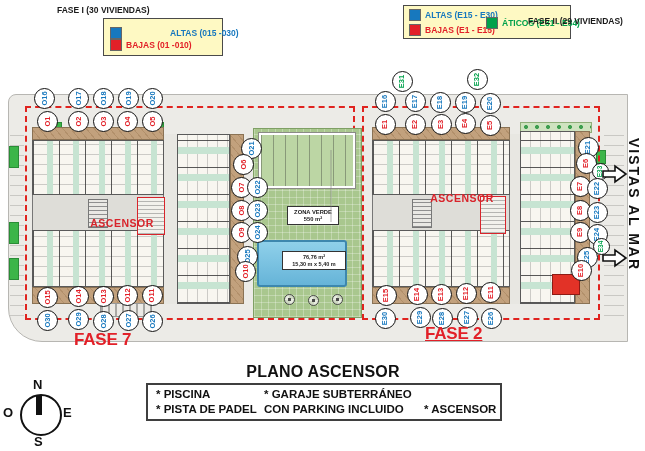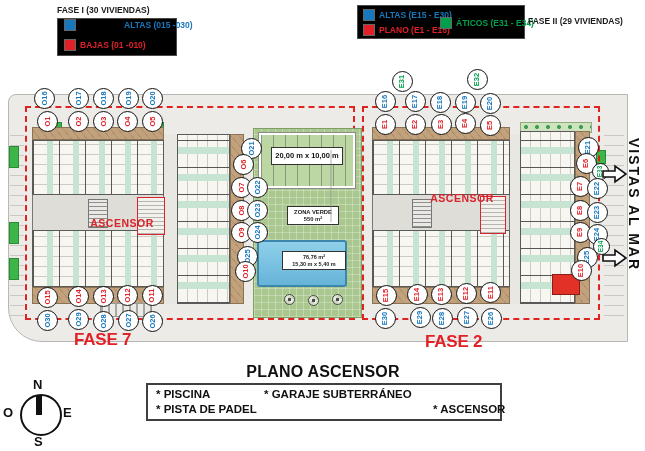--- a/index.html
+++ b/index.html
@@ -2,21 +2,21 @@
 <html><head>
 <meta charset="utf-8">
 <style>
   html,body{margin:0;padding:0;background:#fff;}
   .screen{position:relative;width:645px;height:451px;background:#ffffff;
           font-family:"Liberation Sans",sans-serif;overflow:hidden;}
   .abs{position:absolute;}
 
   
   .legend-title{font-size:8.5px;font-weight:bold;color:#1a1a1a;white-space:nowrap;}
-  .legend-box{border:1.5px solid #4a4a4a;background:#000000;}
+  .legend-box{border:1.5px solid #4a4a4a;background:#fef9c3;margin-left:46px;}
   .legend-row{position:absolute;display:flex;align-items:center;gap:4px;white-space:nowrap;}
   .swatch{width:10px;height:10px;display:inline-block;border:0.5px solid #666;}
   .lg-altas{color:#1778BE;font-weight:bold;font-size:8.5px;}
   .lg-bajas{color:#E22028;font-weight:bold;font-size:8.5px;}
   .lg-aticos{color:#00A14B;font-weight:bold;font-size:8.5px;}
 
   
   .plan-base{left:8px;top:94px;width:618px;height:246px;background:#ECEBE7;
              border:1px solid #b7b6b2;border-bottom-left-radius:34px;border-top-left-radius:8px;}
   .edge-hatch{background:repeating-linear-gradient(0deg,#c9c8c4 0 1px,transparent 1px 10px);}
@@ -82,38 +82,38 @@
   .compass-needle{background:#111;}
   .sea-arrow{z-index:46;}
 </style>
 </head>
 <body>
 
 <div class="screen">
 
   <div class="abs legend-title" style="left:57px;top:5px;">FASE I (30 VIVIENDAS)</div>
   <div class="abs legend-box" style="left:57px;top:18px;width:118px;height:36px;">
-    <div class="legend-row" style="left:6px;top:0;gap:48px;">
+    <div class="legend-row" style="left:6px;top:8px;gap:48px;">
       <span class="swatch" style="background: rgb(23, 120, 190);"></span>
       <span class="lg-altas">ALTAS (015 -030)</span>
     </div>
     <div class="legend-row" style="left:6px;top:20px;">
       <span class="swatch" style="background: rgb(226, 32, 40);"></span>
       <span class="lg-bajas">BAJAS (01 -010)</span>
     </div>
   </div>
 
   <div class="abs legend-box" style="left:357px;top:5px;width:166px;height:32px;">
     <div class="legend-row" style="left:5px;top:3px;">
       <span class="swatch" style="background: rgb(23, 120, 190);"></span>
       <span class="lg-altas">ALTAS (E15 - E30)</span>
     </div>
     <div class="legend-row" style="left:5px;top:18px;">
       <span class="swatch" style="background: rgb(226, 32, 40);"></span>
-      <span class="lg-bajas">PLANO (E1 - E15)</span>
+      <span class="lg-bajas">BAJAS (E1 - E15)</span>
     </div>
     <div class="legend-row" style="left:82px;top:11px;">
       <span class="swatch" style="background: rgb(0, 161, 75);"></span>
       <span class="lg-aticos">ÁTICOS (E31 - E34)</span>
     </div>
   </div>
   <div class="abs legend-title" style="left:528px;top:16px;">FASE II (29 VIVIENDAS)</div>
 
   <div class="abs plan-base"></div>
   <div class="abs edge-hatch" style="left:10px;top:130px;width:14px;height:186px;"></div>
@@ -137,23 +137,20 @@
   <div class="abs terrace" style="left:32px;top:287px;width:132px;height:17px;"></div>
   <div class="abs pathway" style="left:164px;top:134px;width:13px;height:170px;"></div>
   <div class="abs units-v" style="left:177px;top:134px;width:53px;height:170px;"></div>
   <div class="abs terrace" style="left:230px;top:134px;width:14px;height:170px;"></div>
   <div class="abs lift-rect" style="left:137px;top:197px;width:26px;height:36px;"></div>
   <div class="abs ascensor-label" style="left:84px;top:217px;width:76px;">ASCENSOR</div>
   <div class="abs ramp-hatch" style="left:100px;top:303px;width:50px;height:12px;"></div>
 
   <div class="abs greenzone" style="left:253px;top:128px;width:109px;height:190px;"></div>
   <div class="abs padel" style="left:259px;top:133px;width:96px;height:55px;"></div>
-  <div class="abs small-label-box" style="left:271px;top:147px;width:72px;height:18px;">
-    <span class="padel-dims">20,00 m x 10,00 m</span>
-  </div>
   <div class="abs small-label-box" style="left:287px;top:206px;width:52px;height:19px;">
     <span class="tiny-txt" style="font-size:5.8px;">ZONA VERDE</span>
     <span class="tiny-txt" style="font-size:5.8px;">550 m²</span>
   </div>
   <div class="abs wm-bar" style="left:330px;top:150px;width:2px;height:72px;"></div>
   <div class="abs pool" style="left:257px;top:240px;width:90px;height:47px;"></div>
   <div class="abs small-label-box" style="left:282px;top:251px;width:64px;height:19px;z-index:26;">
     <span class="tiny-txt">76,76 m²</span>
     <span class="tiny-txt">15,30 m x 5,40 m</span>
   </div>
@@ -372,28 +369,29 @@
 
   <svg class="abs sea-arrow" style="left:602px;top:164px;" width="26" height="20" viewBox="0 0 26 20">
     <polygon points="1,7 13,7 13,2 24,10 13,18 13,13 1,13" fill="#ffffff" stroke="#111" stroke-width="1.6"></polygon>
   </svg>
   <svg class="abs sea-arrow" style="left:602px;top:248px;" width="26" height="20" viewBox="0 0 26 20">
     <polygon points="1,7 13,7 13,2 24,10 13,18 13,13 1,13" fill="#ffffff" stroke="#111" stroke-width="1.6"></polygon>
   </svg>
   <div class="abs vistas" style="left:626px;top:138px;height:165px;">VISTAS AL MAR</div>
 
   <div class="abs fase-label" style="left:74px;top:330px;">FASE 7</div>
-  <div class="abs fase-label" style="left:425px;top:332px;">FASE 2</div>
+  <div class="abs fase-label" style="left:425px;top:324px;text-decoration:underline;">FASE 2</div>
 
   <div class="abs footer-title" style="left:146px;top:363px;width:354px;">PLANO ASCENSOR</div>
   <div class="abs amen-box" style="left:146px;top:383px;width:352px;height:34px;">
     <span class="amen" style="left:8px;top:3px;">* PISCINA</span>
     <span class="amen" style="left:8px;top:18px;">* PISTA DE PADEL</span>
     <span class="amen" style="left:116px;top:3px;">* GARAJE SUBTERRÁNEO</span>
-    <span class="amen" style="left:285px;top:18px;">* ASCENSOR</span>
+    <span class="amen" style="left:116px;top:18px;">CON PARKING INCLUIDO</span>
+    <span class="amen" style="left:276px;top:18px;">* ASCENSOR</span>
   </div>
 
   <div class="abs" style="left:0;top:372px;width:80px;height:75px;">
     <div class="abs compass-circle" style="left:20px;top:22px;width:38px;height:38px;"></div>
     <div class="abs compass-needle" style="left:36px;top:23px;width:6px;height:20px;"></div>
     <span class="compass-letter" style="left:33px;top:5px;">N</span>
     <span class="compass-letter" style="left:34px;top:62px;">S</span>
     <span class="compass-letter" style="left:3px;top:33px;">O</span>
     <span class="compass-letter" style="left:63px;top:33px;">E</span>
   </div>

